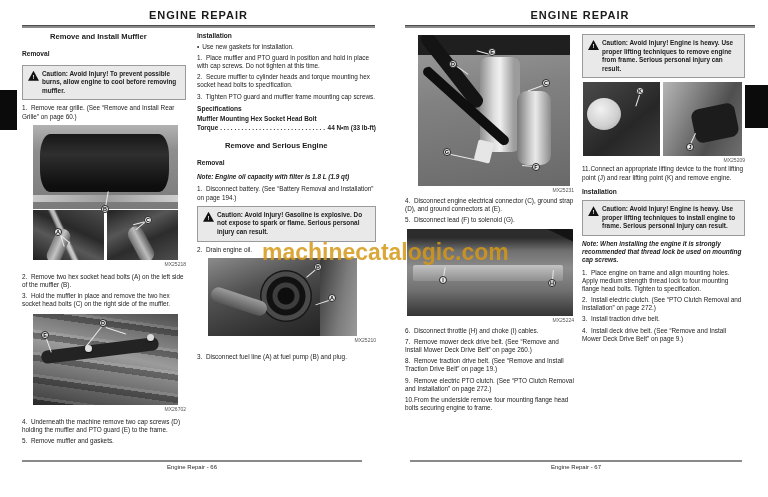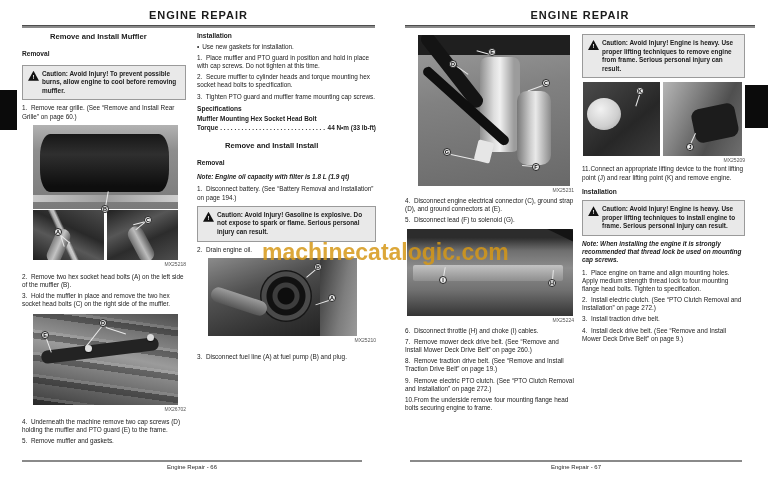--- a/index.html
+++ b/index.html
@@ -126,21 +126,21 @@
   <p>1.&nbsp; Place muffler and PTO guard in position and hold in place with cap screws. Do not tighten at this time.</p>
   <p>2.&nbsp; Secure muffler to cylinder heads and torque mounting hex socket head bolts to specification.</p>
   <p class="mb4">3.&nbsp; Tighten PTO guard and muffler frame mounting cap screws.</p>
   <h3>Specifications</h3>
   <div class="specname">Muffler Mounting Hex Socket Head Bolt</div>
   <div class="specrow">
     <span>Torque</span>
     <span class="dots">. . . . . . . . . . . . . . . . . . . . . . . . . . . . . . . . . . . . . . . . . . . .</span>
     <span>44 N•m (33 lb-ft)</span>
   </div>
-  <h2>Remove and Install Install</h2>
+  <h2>Remove and Serious Engine</h2>
   <h3 class="sp6">Removal</h3>
   <p class="note">Note: Engine oil capacity with filter is 1.8 L (1.9 qt)</p>
   <p class="mb4">1.&nbsp; Disconnect battery. (See “Battery Removal and Installation” on page 194.)</p>
   <div class="caution">
     <span class="cicon">
         <span>!</span>
       </span>
     <span>Caution: Avoid Injury! Gasoline is explosive. Do not expose to spark or flame. Serious personal injury can result.</span>
   </div>
   <p class="mb4">2.&nbsp; Drain engine oil.</p>

